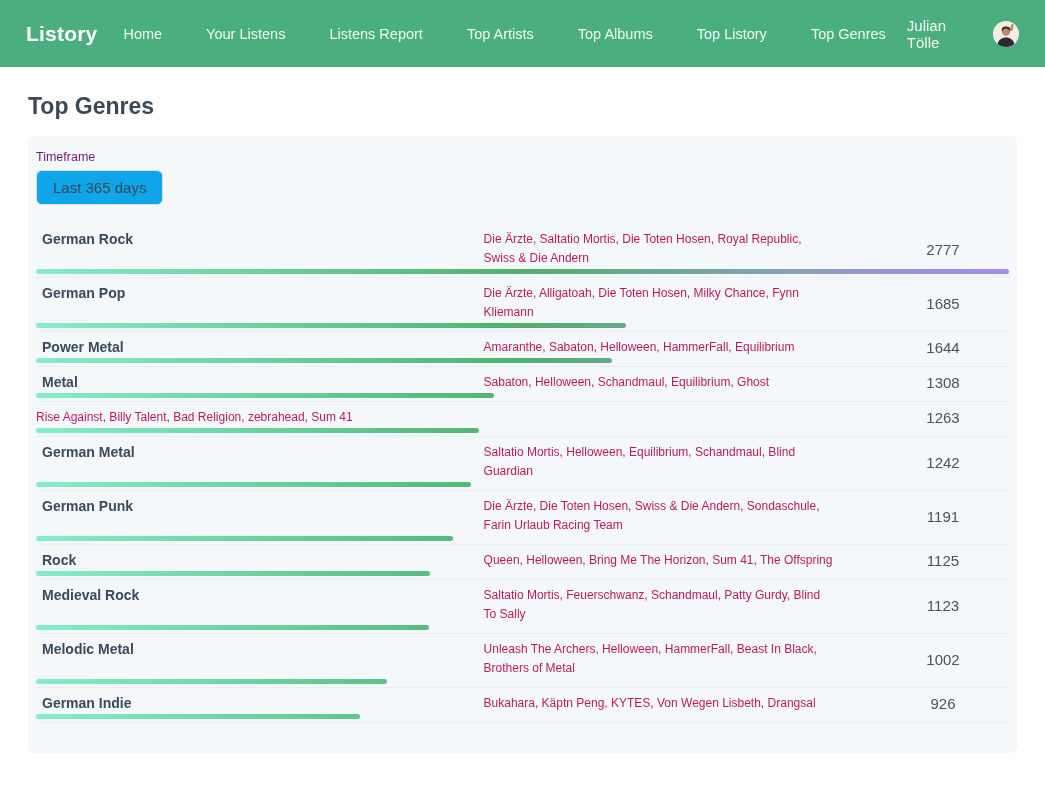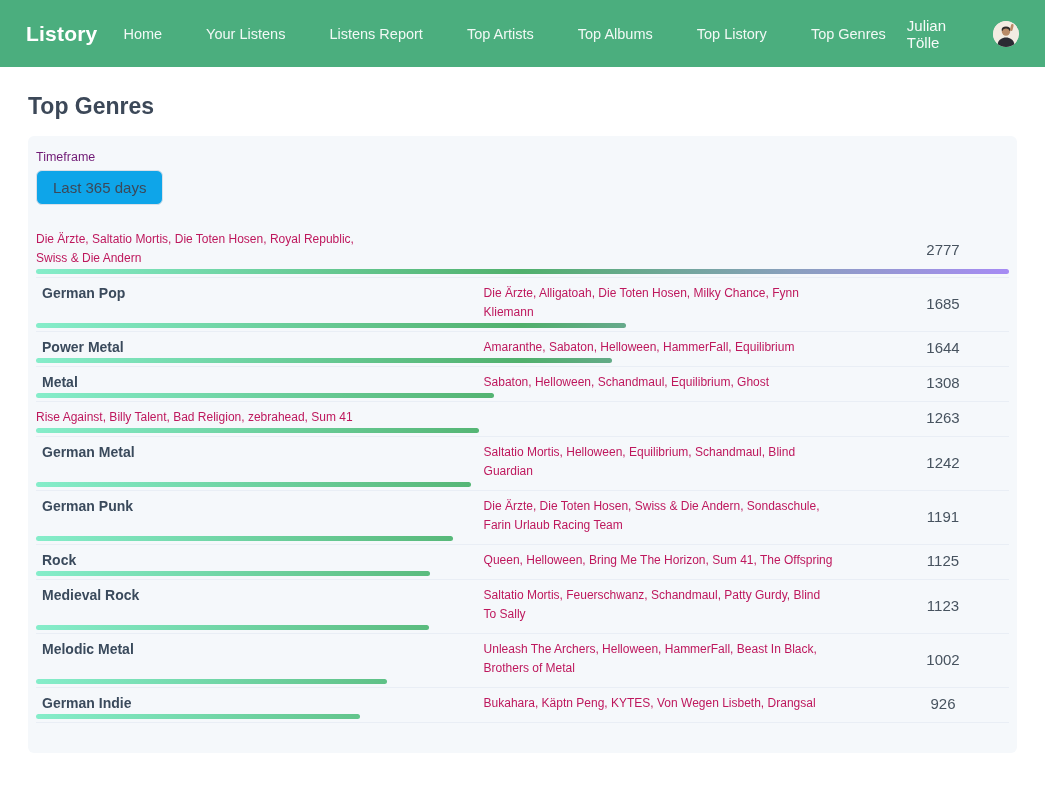--- a/index.html
+++ b/index.html
@@ -156,20 +156,21 @@
     <h1 class="page-title">Top Genres</h1>
 
     <section class="card" style="background: rgb(245, 248, 251);">
       <div class="filters">
         <div class="filter-label">Timeframe</div>
         <button class="timeframe-btn">Last 365 days</button>
       </div>
 
       <div class="genres-table" id="genres-table">
           <div class="genre-row">
+            <div class="genre-name">German Rock</div>
             <div class="genre-artists">Die Ärzte, Saltatio Mortis, Die Toten Hosen, Royal Republic, Swiss &amp; Die Andern</div>
             <div class="genre-count">2777</div>
             <div class="bar-track">
               <div class="bar-fill" style="width: 100%; background-image: linear-gradient(90deg, rgb(133, 237, 202) 0%, rgb(80, 176, 108) 50%, rgb(138, 159, 190) 78%, rgb(166, 139, 244) 100%); background-size: 100% 100%;"></div>
             </div>
           </div>
           <div class="genre-row">
             <div class="genre-name">German Pop</div>
             <div class="genre-artists">Die Ärzte, Alligatoah, Die Toten Hosen, Milky Chance, Fynn Kliemann</div>
             <div class="genre-count">1685</div>

